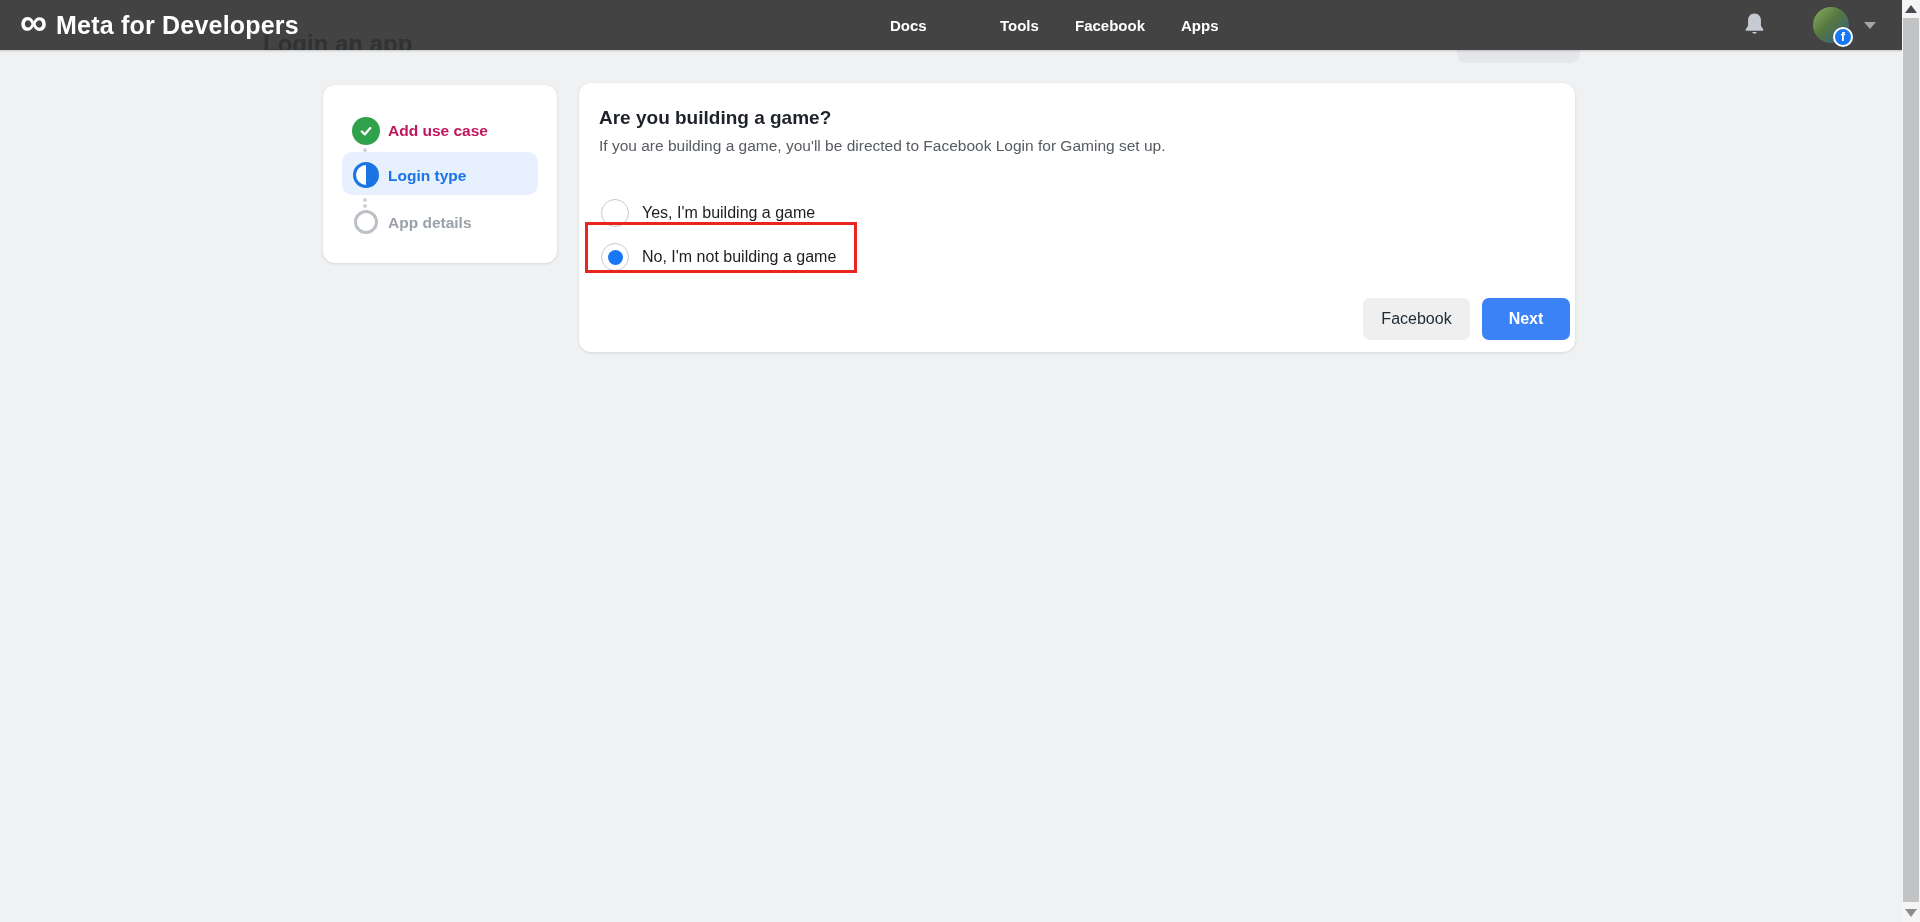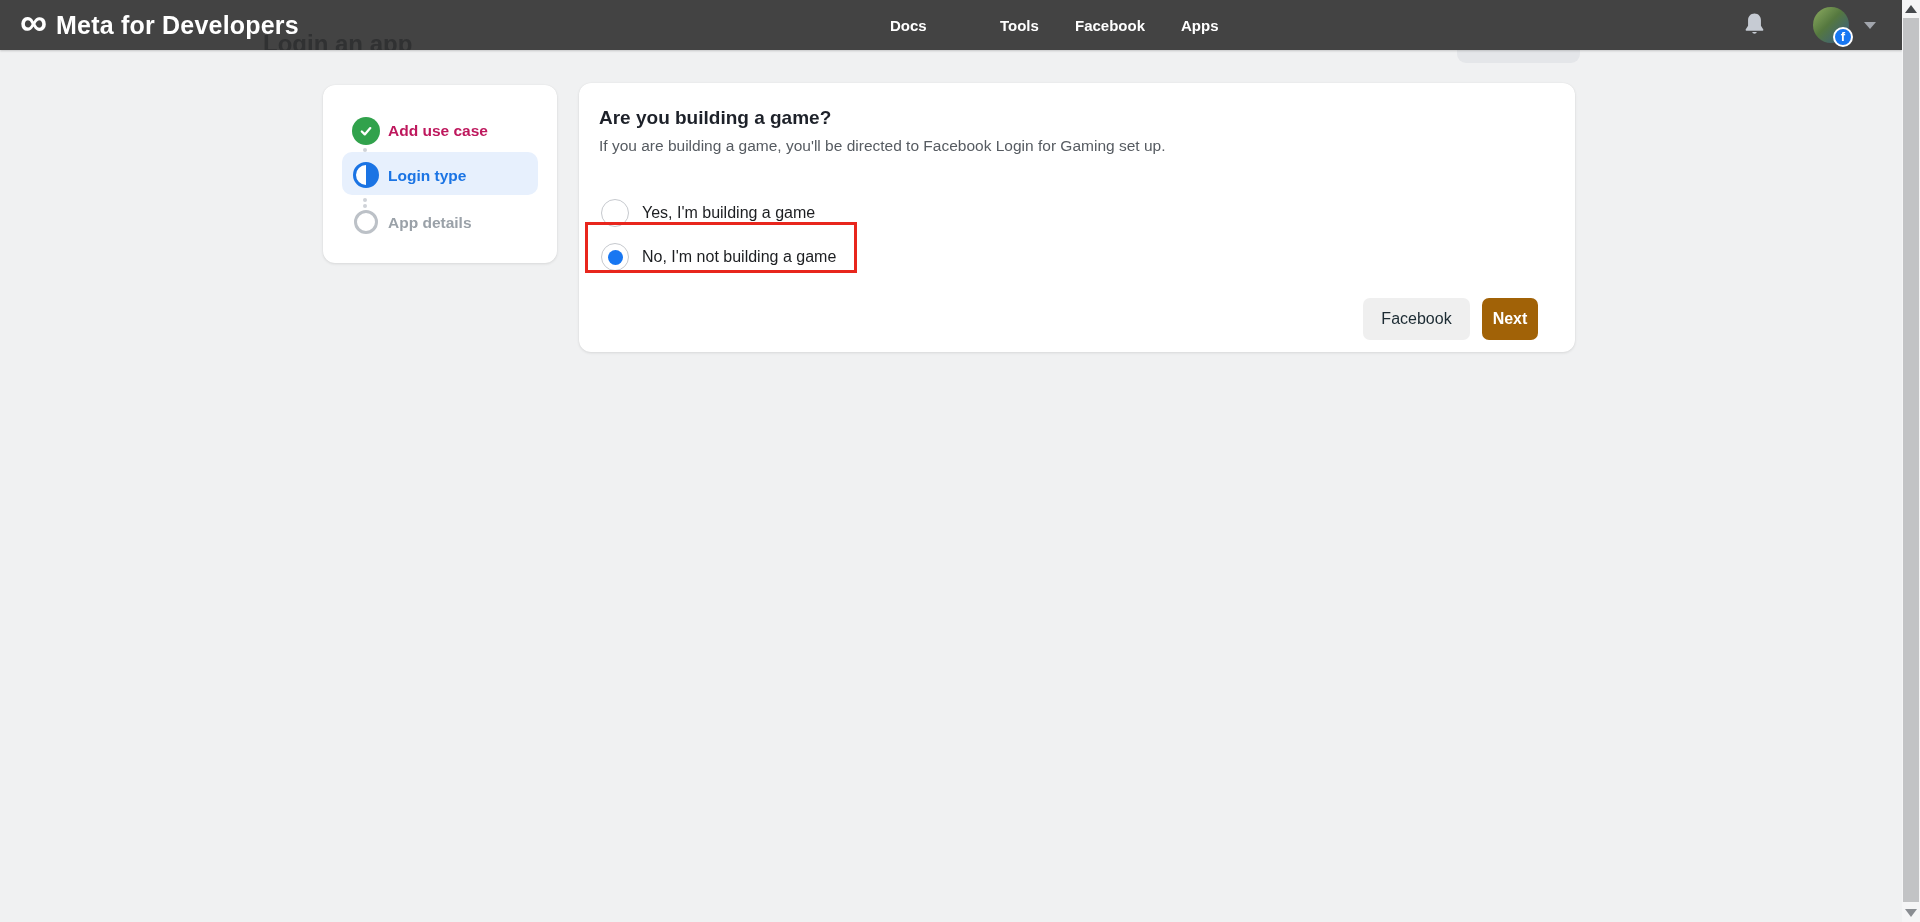--- a/index.html
+++ b/index.html
@@ -137,21 +137,21 @@
     position:absolute; left:6px; top:139px; width:272px; height:51px;
     border:3px solid #e8261d; pointer-events:none;
   }
 
   .btn {
     position:absolute; top:215px; height:42px; border:none; border-radius:7px;
     font-family:inherit; font-size:16px; cursor:pointer;
     display:flex; align-items:center; justify-content:center;
   }
   .btn-previous { left:784px; width:107px; background:#efefef; color:#1c2b33; }
-  .btn-next { left:903px; width:56px; background:#a16207; color:#fff; font-weight:700; }
+  .btn-next { left:903px; width:88px; background:#3b82f6; color:#fff; font-weight:700; }
 
   
   .scrollbar {
     position:absolute; right:0; top:0; width:18px; height:922px;
     background:#f5f5f6; z-index:6;
   }
   .sb-up {
     position:absolute; top:5px; left:3px; width:0; height:0; cursor:pointer;
     border-left:6px solid transparent; border-right:6px solid transparent;
     border-bottom:8px solid #46494d;

